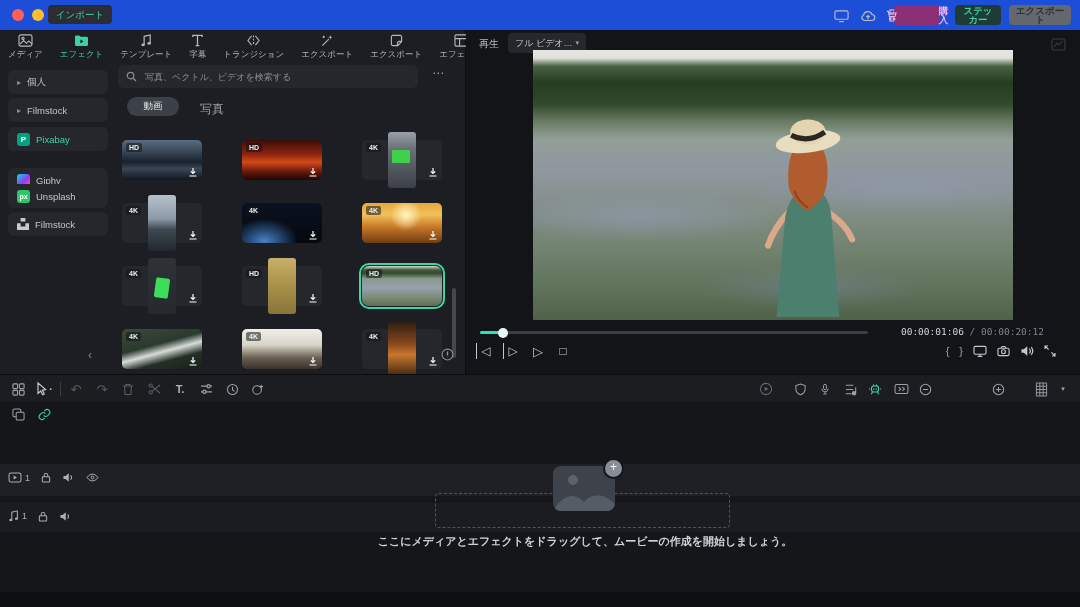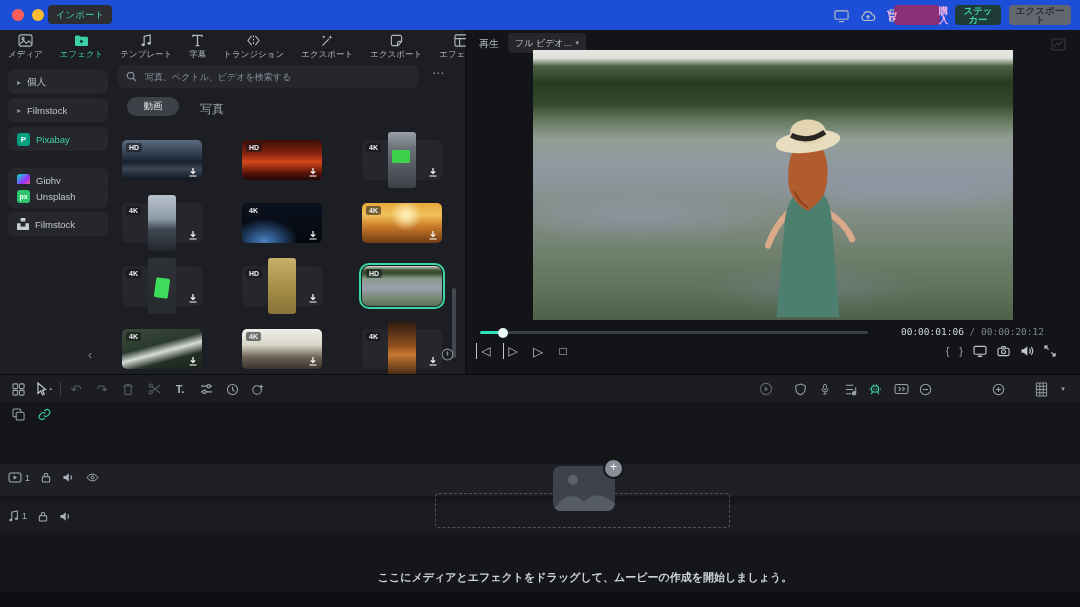--- a/index.html
+++ b/index.html
@@ -108,21 +108,21 @@
   .tl-body{position:absolute;left:0;top:402px;width:1080px;height:190px;background:#15161a;}
   .band-video{position:absolute;left:0;top:62px;width:1080px;height:32px;background:#1e2026;}
   .band-audio{position:absolute;left:0;top:101px;width:1080px;height:29px;background:#1a1c21;}
   .trk{position:absolute;display:flex;gap:11px;align-items:center;color:#aab0b8;font-size:9px;}
   .dropzone{position:absolute;left:435px;top:91px;width:293px;height:33px;border:1px dashed #4e545c;border-radius:4px;}
   .ph-card{position:absolute;left:553px;top:64px;width:62px;height:45px;background:#3d424b;border-radius:8px;
            display:flex;align-items:flex-end;justify-content:center;overflow:hidden;}
   .ph-badge{position:absolute;left:603px;top:56px;width:17px;height:17px;border-radius:50%;background:#878e97;
             border:2px solid #15161a;color:#fff;font-size:12px;line-height:15px;text-align:center;}
   .empty-text{position:absolute;left:280px;top:132px;width:610px;text-align:center;font-size:11px;
-              font-weight:bold;color:#ced3da;margin-top:36px;}
+              font-weight:bold;color:#ced3da;}
   .bottom-strip{position:absolute;left:0;top:592px;width:1080px;height:15px;background:#0e0f12;}
 </style>
 </head>
 <body>
 
 <div class="app">
 
   <header class="topbar">
     <span class="tlight" style="left:12px;background:#ff5f57"></span>
     <span class="tlight" style="left:32px;background:#febc2e"></span>

